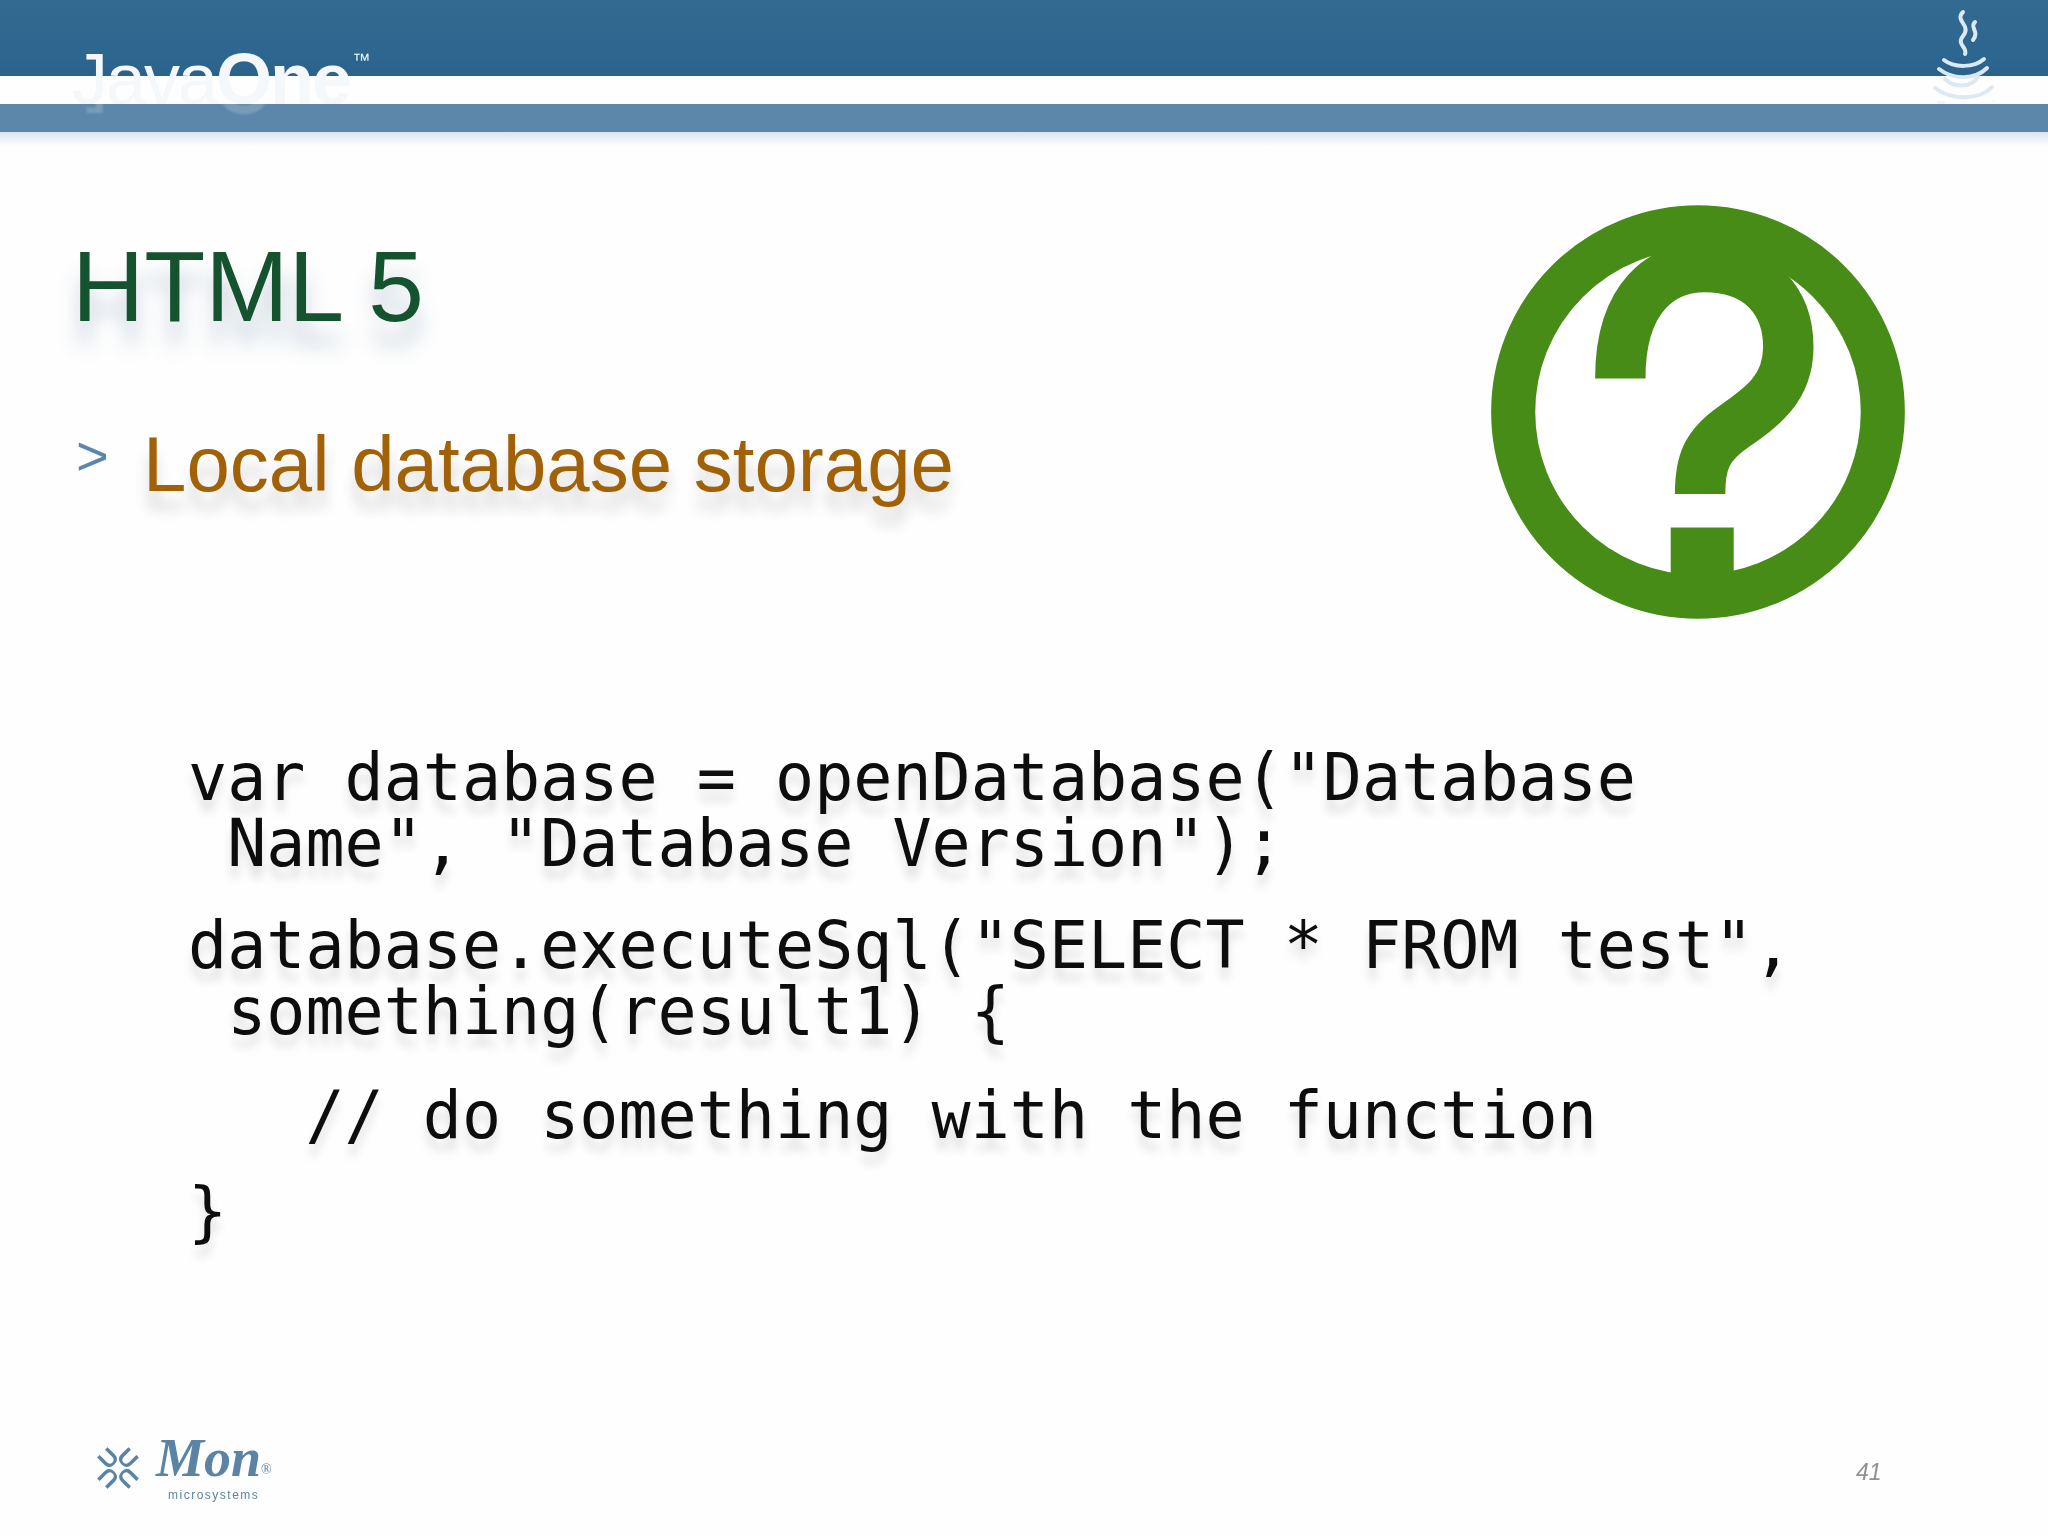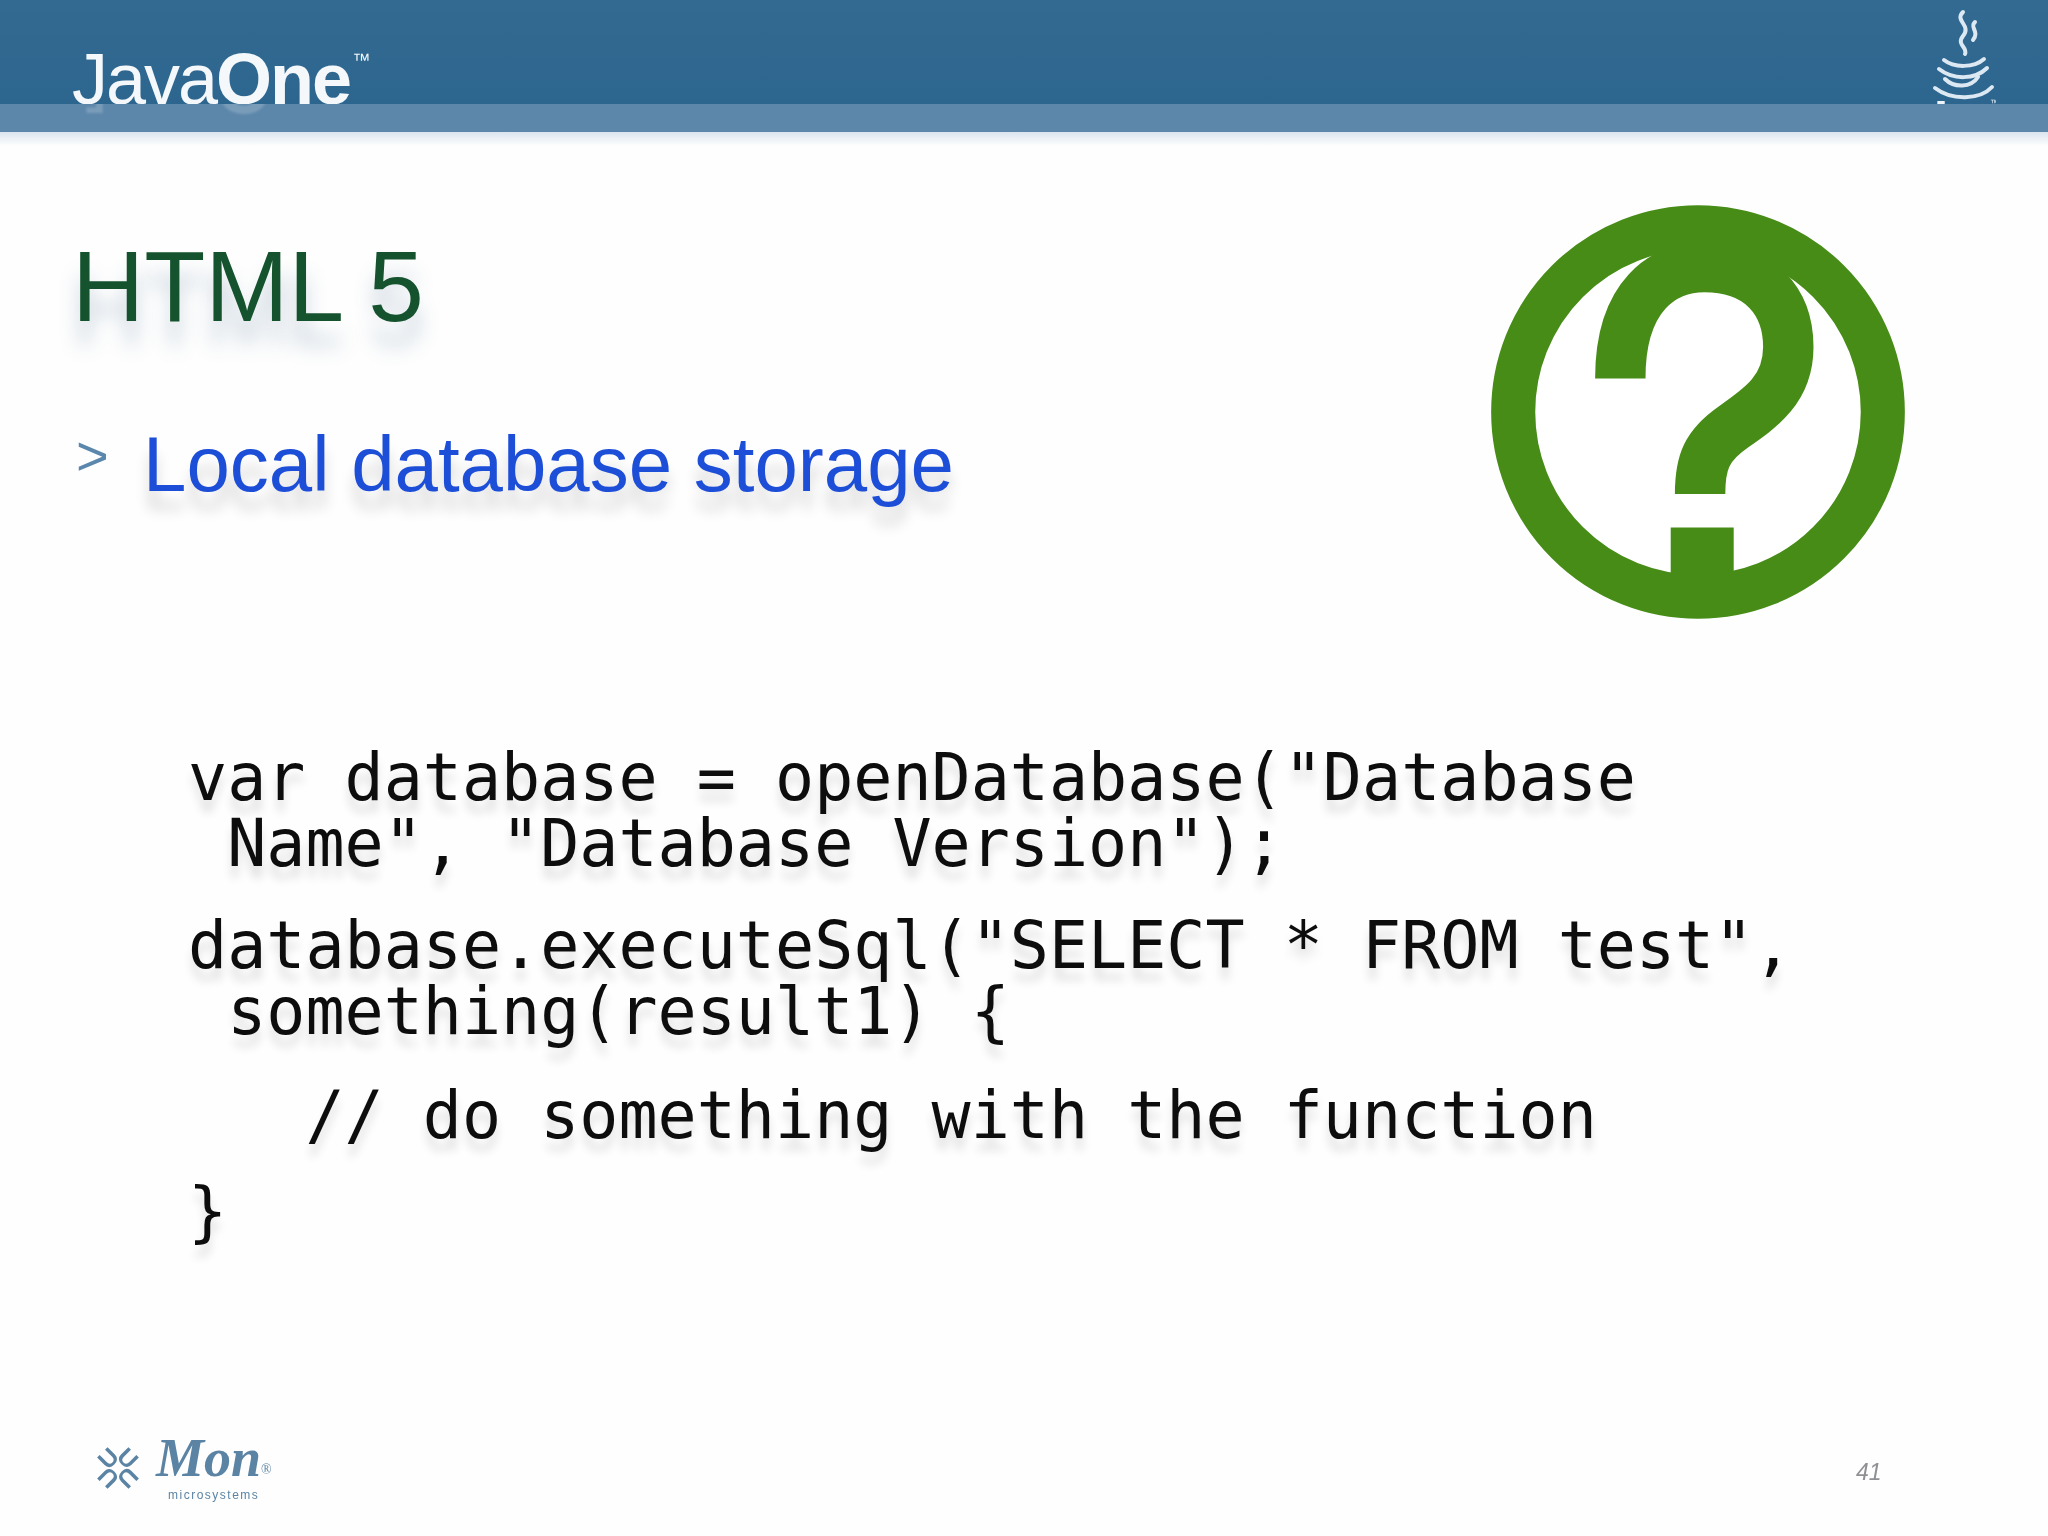--- a/index.html
+++ b/index.html
@@ -2,21 +2,21 @@
 <html><head>
 <meta charset="utf-8">
 <style>
   html,body{margin:0;padding:0;background:#888;}
   .slide{
     position:relative; width:2048px; height:1536px;
     background:#fefefe; overflow:hidden;
     font-family:"Liberation Sans",sans-serif;
   }
   
-  .header{position:absolute;left:0;top:0;width:2048px;height:132px;
+  .header{position:absolute;left:0;top:0;width:2048px;height:76px;
     background:linear-gradient(180deg,#336a91 0%,#2d668f 70%,#2a628c 100%);}
   .header-band{position:absolute;left:0;top:104px;width:2048px;height:28px;
     background:#5d87aa;overflow:hidden;}
   .header-fade{position:absolute;left:0;top:132px;width:2048px;height:14px;
     background:linear-gradient(180deg,#d9e4ee 0%,#fefefe 100%);}
   .brand{position:absolute;left:72px;top:18px;font-size:72px;line-height:84px;
     color:#f4f8fb;letter-spacing:-2px;white-space:nowrap;}
   .brand .seg-java{font-weight:400;}
   .brand .seg-one{font-weight:700;}
   .brand .tm{font-size:18px;vertical-align:38px;letter-spacing:0;margin-left:2px;}
@@ -25,21 +25,21 @@
     filter:blur(1px);white-space:nowrap;}
   .brand-reflect .seg-java{font-weight:400;}
   .brand-reflect .seg-one{font-weight:700;}
   .java-badge{position:absolute;right:52px;top:8px;width:70px;height:120px;}
   
   .title{position:absolute;left:72px;top:234px;font-size:100px;line-height:104px;
     color:#14532d;text-shadow:0 24px 20px rgba(62,102,136,.28);text-align:center;}
   .bullet-marker{position:absolute;left:76px;top:428px;font-size:56px;line-height:56px;
     color:#5b87ad;font-weight:400;}
   .bullet-text{position:absolute;left:143px;top:422px;font-size:78px;line-height:84px;
-    color:#1d4ed8;text-shadow:0 18px 14px rgba(0,0,0,.16);white-space:nowrap;}
+    color:#a16207;text-shadow:0 18px 14px rgba(0,0,0,.16);white-space:nowrap;}
   .qicon{position:absolute;left:1488px;top:202px;width:420px;height:420px;}
   .code{position:absolute;left:188px;top:745px;
     font-family:"DejaVu Sans Mono","Liberation Mono",monospace;
     font-size:65px;line-height:66px;color:#0d0d0d;
     text-shadow:0 12px 10px rgba(0,0,0,.12);}
   .code p{margin:0;}
   .code p.cp1{margin-bottom:36px;}
   .code p.cp2{margin-bottom:38px;}
   .code p.cp3{margin-bottom:30px;}
   .code-line{white-space:pre;}

